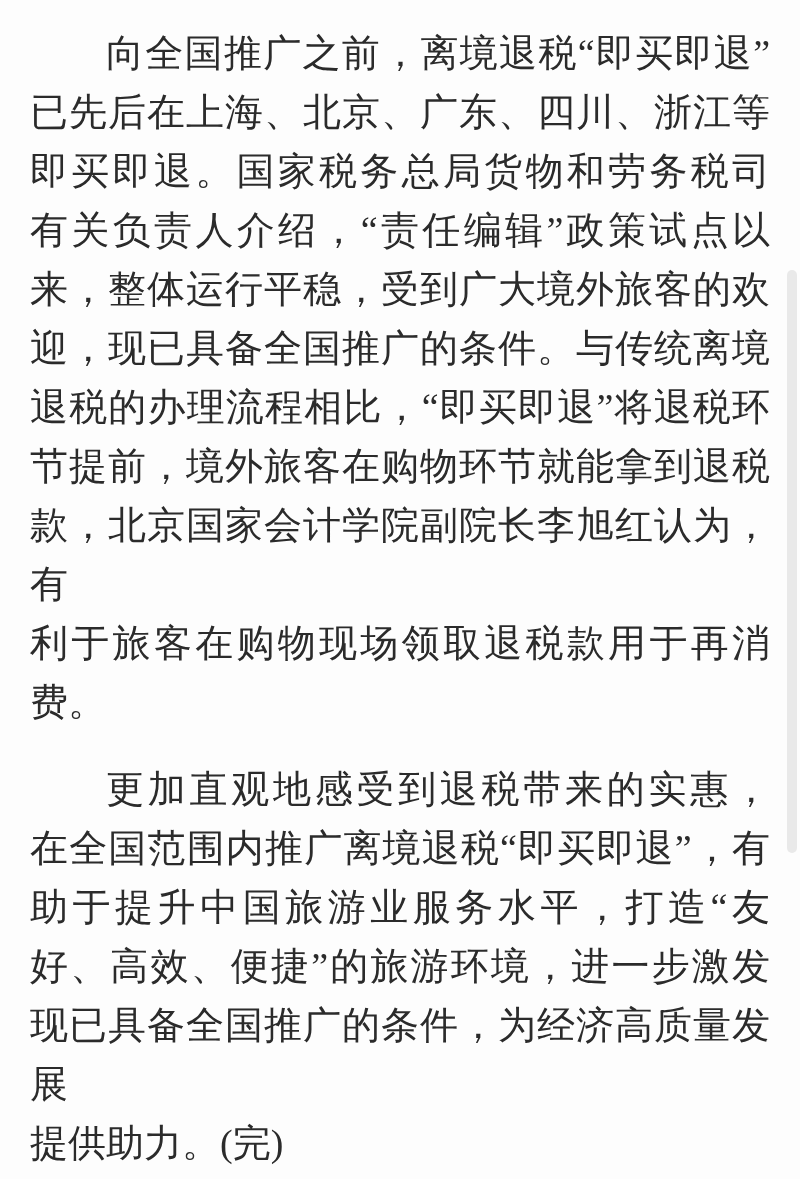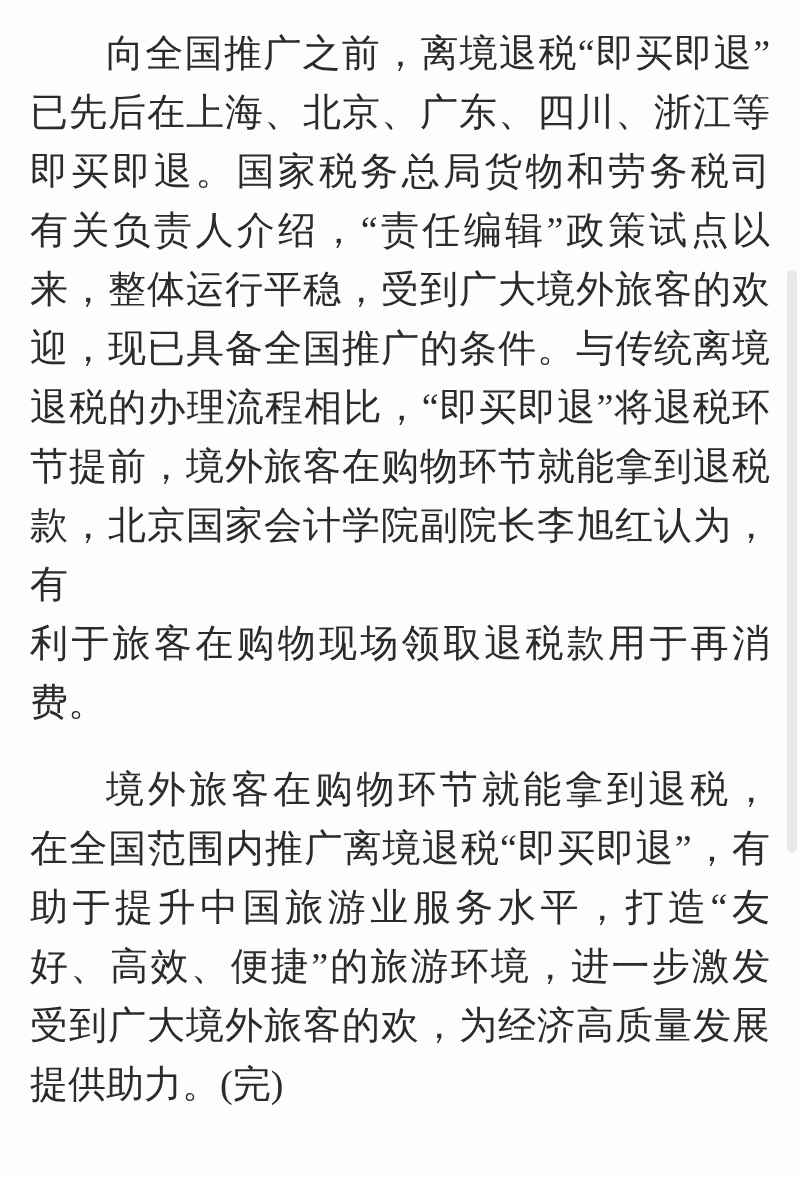--- a/index.html
+++ b/index.html
@@ -59,25 +59,25 @@
       <div class="line">来，整体运行平稳，受到广大境外旅客的欢</div>
       <div class="line">迎，现已具备全国推广的条件。与传统离境</div>
       <div class="line">退税的办理流程相比，“即买即退”将退税环</div>
       <div class="line">节提前，境外旅客在购物环节就能拿到退税</div>
       <div class="line">款，北京国家会计学院副院长李旭红认为，有</div>
       <div class="line">利于旅客在购物现场领取退税款用于再消</div>
       <div class="line last">费。</div>
     </div>
 
     <div class="para">
-      <div class="line first">境外旅客在购物环节就能拿到退税，</div>
+      <div class="line first">更加直观地感受到退税带来的实惠，</div>
       <div class="line">在全国范围内推广离境退税“即买即退”，有</div>
       <div class="line">助于提升中国旅游业服务水平，打造“友</div>
       <div class="line">好、高效、便捷”的旅游环境，进一步激发</div>
-      <div class="line">受到广大境外旅客的欢，为经济高质量发展</div>
+      <div class="line">现已具备全国推广的条件，为经济高质量发展</div>
       <div class="line last">提供助力。(完)</div>
     </div>
 
     <div class="editor">责任编辑：史词</div>
   </div>
 
   <div class="scroll-thumb"></div>
 </div>
 
 </body></html>

